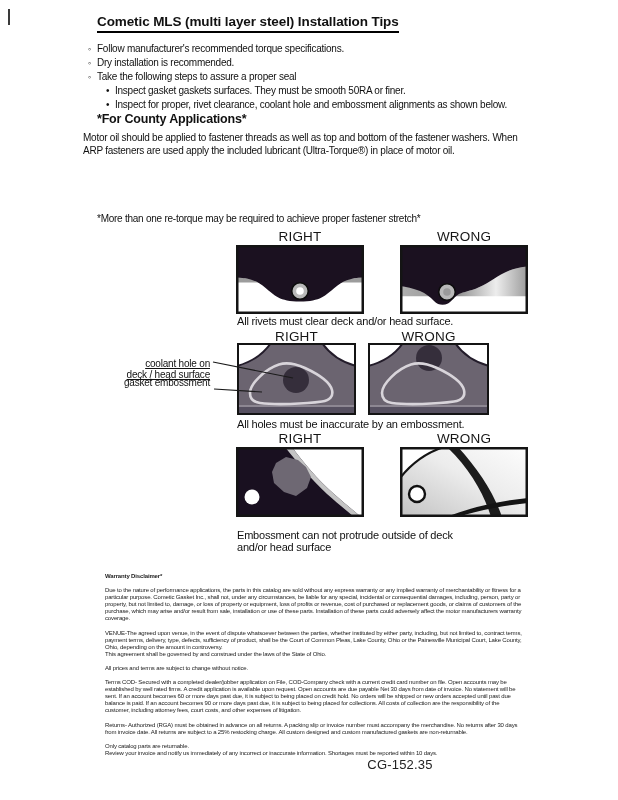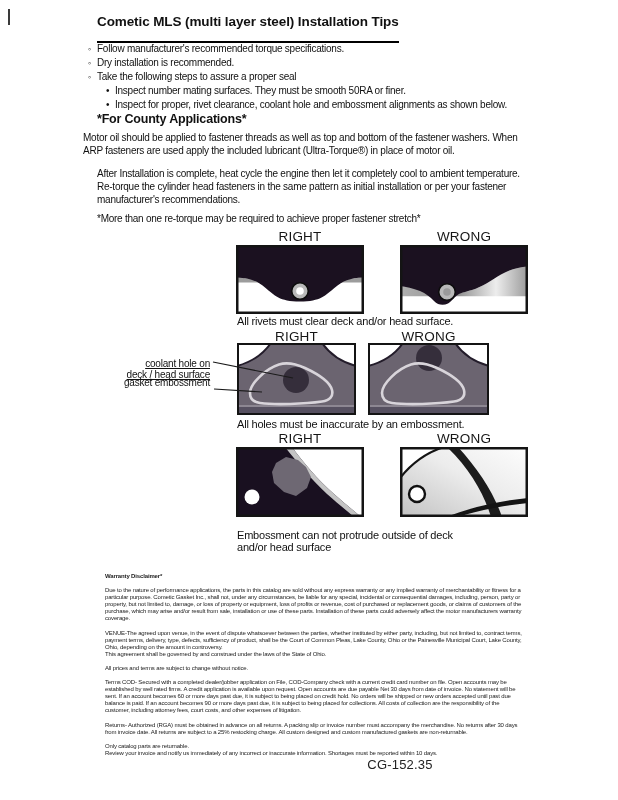--- a/index.html
+++ b/index.html
@@ -1,21 +1,21 @@
 <!DOCTYPE html>
 <html><head>
 <meta charset="utf-8">
 <style>
   html,body{margin:0;padding:0;background:#fff;}
   .page{position:relative;width:618px;height:800px;background:#ffffff;overflow:hidden;
         font-family:"Liberation Sans","DejaVu Sans",sans-serif;color:#111;}
   .abs{position:absolute;}
   .edge-mark{left:8px;top:9px;width:2px;height:16px;background:#3a3a3a;}
   .title{left:97px;top:14px;font-size:13.5px;font-weight:bold;letter-spacing:-0.1px;
-         border-bottom:2px solid #000;padding-bottom:12px;display:inline-block;}
+         border-bottom:2px solid #000;padding-bottom:2px;display:inline-block;}
   .bullets{left:88px;top:42px;width:470px;font-size:10px;letter-spacing:-0.25px;}
   .b-row{display:flex;line-height:14px;}
   .b-row .mk{width:9px;font-size:9px;flex:0 0 9px;}
   .b-sub{margin-left:18px;}
   .b-sub .mk{font-size:10px;}
   .diesel-head{left:97px;top:112px;font-size:12.5px;font-weight:bold;letter-spacing:-0.2px;}
   .para{font-size:10px;letter-spacing:-0.25px;line-height:13.2px;}
   .d-p1{left:83px;top:131px;width:452px;}
   .d-p2{left:97px;top:167px;width:440px;}
   .d-note{left:97px;top:212px;width:452px;}
@@ -47,31 +47,30 @@
     <div class="b-row">
       <span class="mk">◦</span>
       <span>Dry installation is recommended.</span>
     </div>
     <div class="b-row">
       <span class="mk">◦</span>
       <span>Take the following steps to assure a proper seal</span>
     </div>
     <div class="b-row b-sub">
       <span class="mk">•</span>
-      <span>Inspect number mating surfaces.  They must be smooth 50RA or finer.</span>
+      <span>Inspect gasket gaskets surfaces.  They must be smooth 50RA or finer.</span>
     </div>
     <div class="b-row b-sub">
       <span class="mk">•</span>
       <span>Inspect for proper, rivet clearance, coolant hole and embossment alignments as shown below.</span>
     </div>
   </div>
 
   <div class="abs diesel-head">*For County Applications*</div>
   <div class="abs para d-p1">Motor oil should be applied to fastener threads as well as top and bottom of the fastener washers. When ARP fasteners are used apply the included lubricant (Ultra-Torque®) in place of motor oil.</div>
-  <div class="abs para d-p2">After Installation is complete, heat cycle the engine then let it completely cool to ambient temperature. Re-torque the cylinder head fasteners in the same pattern as initial installation or per your fastener manufacturer's recommendations.</div>
   <div class="abs para d-note">*More than one re-torque may be required to achieve proper fastener stretch*</div>
 
   <div class="abs dg-hdr" style="left:236px;top:229px;width:128px;">RIGHT</div>
   <div class="abs dg-hdr" style="left:400px;top:229px;width:128px;">WRONG</div>
 
   <svg class="abs dg-img" style="left:236px;top:245px;" width="128" height="69" viewBox="0 0 128 69">
     <rect width="128" height="69" fill="#ffffff"></rect>
     <polygon points="0,32 40,37.5 0,37.5" fill="#9c9c9c"></polygon>
     <polygon points="128,32 88,37.5 128,37.5" fill="#9c9c9c"></polygon>
     <path d="M0,0 H128 V32.5 C113,33 107,36 99,42.5 C89,50.5 85,56.5 64,56.5 C43,56.5 39,50.5 29,42.5 C21,36 15,33 0,32.5 Z" fill="#1b1120"></path>

